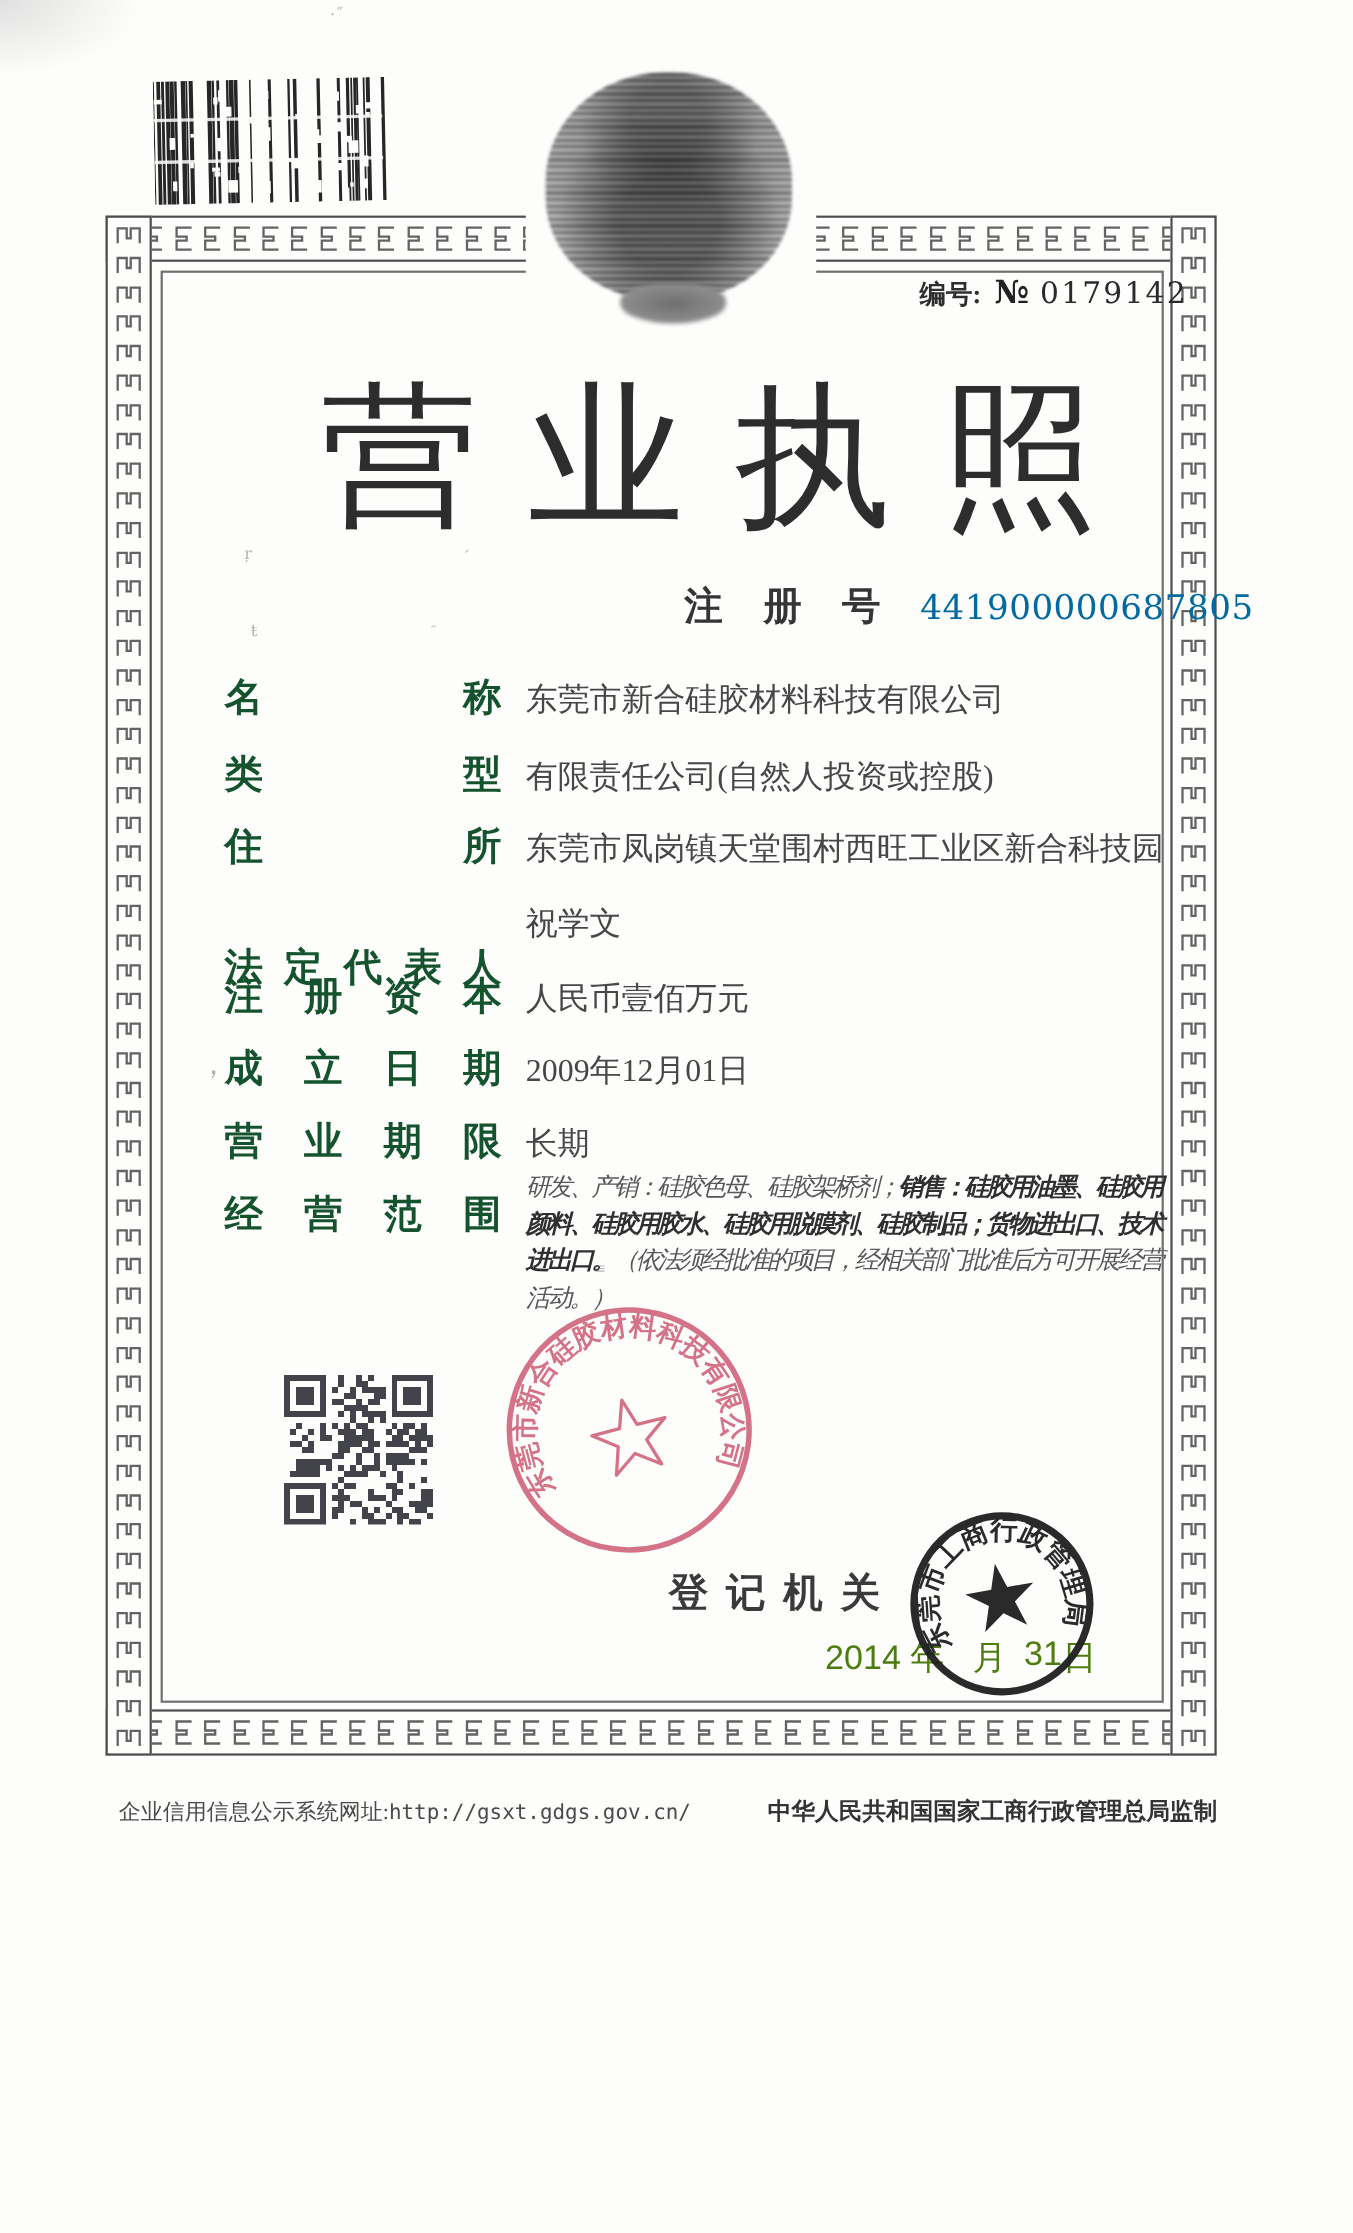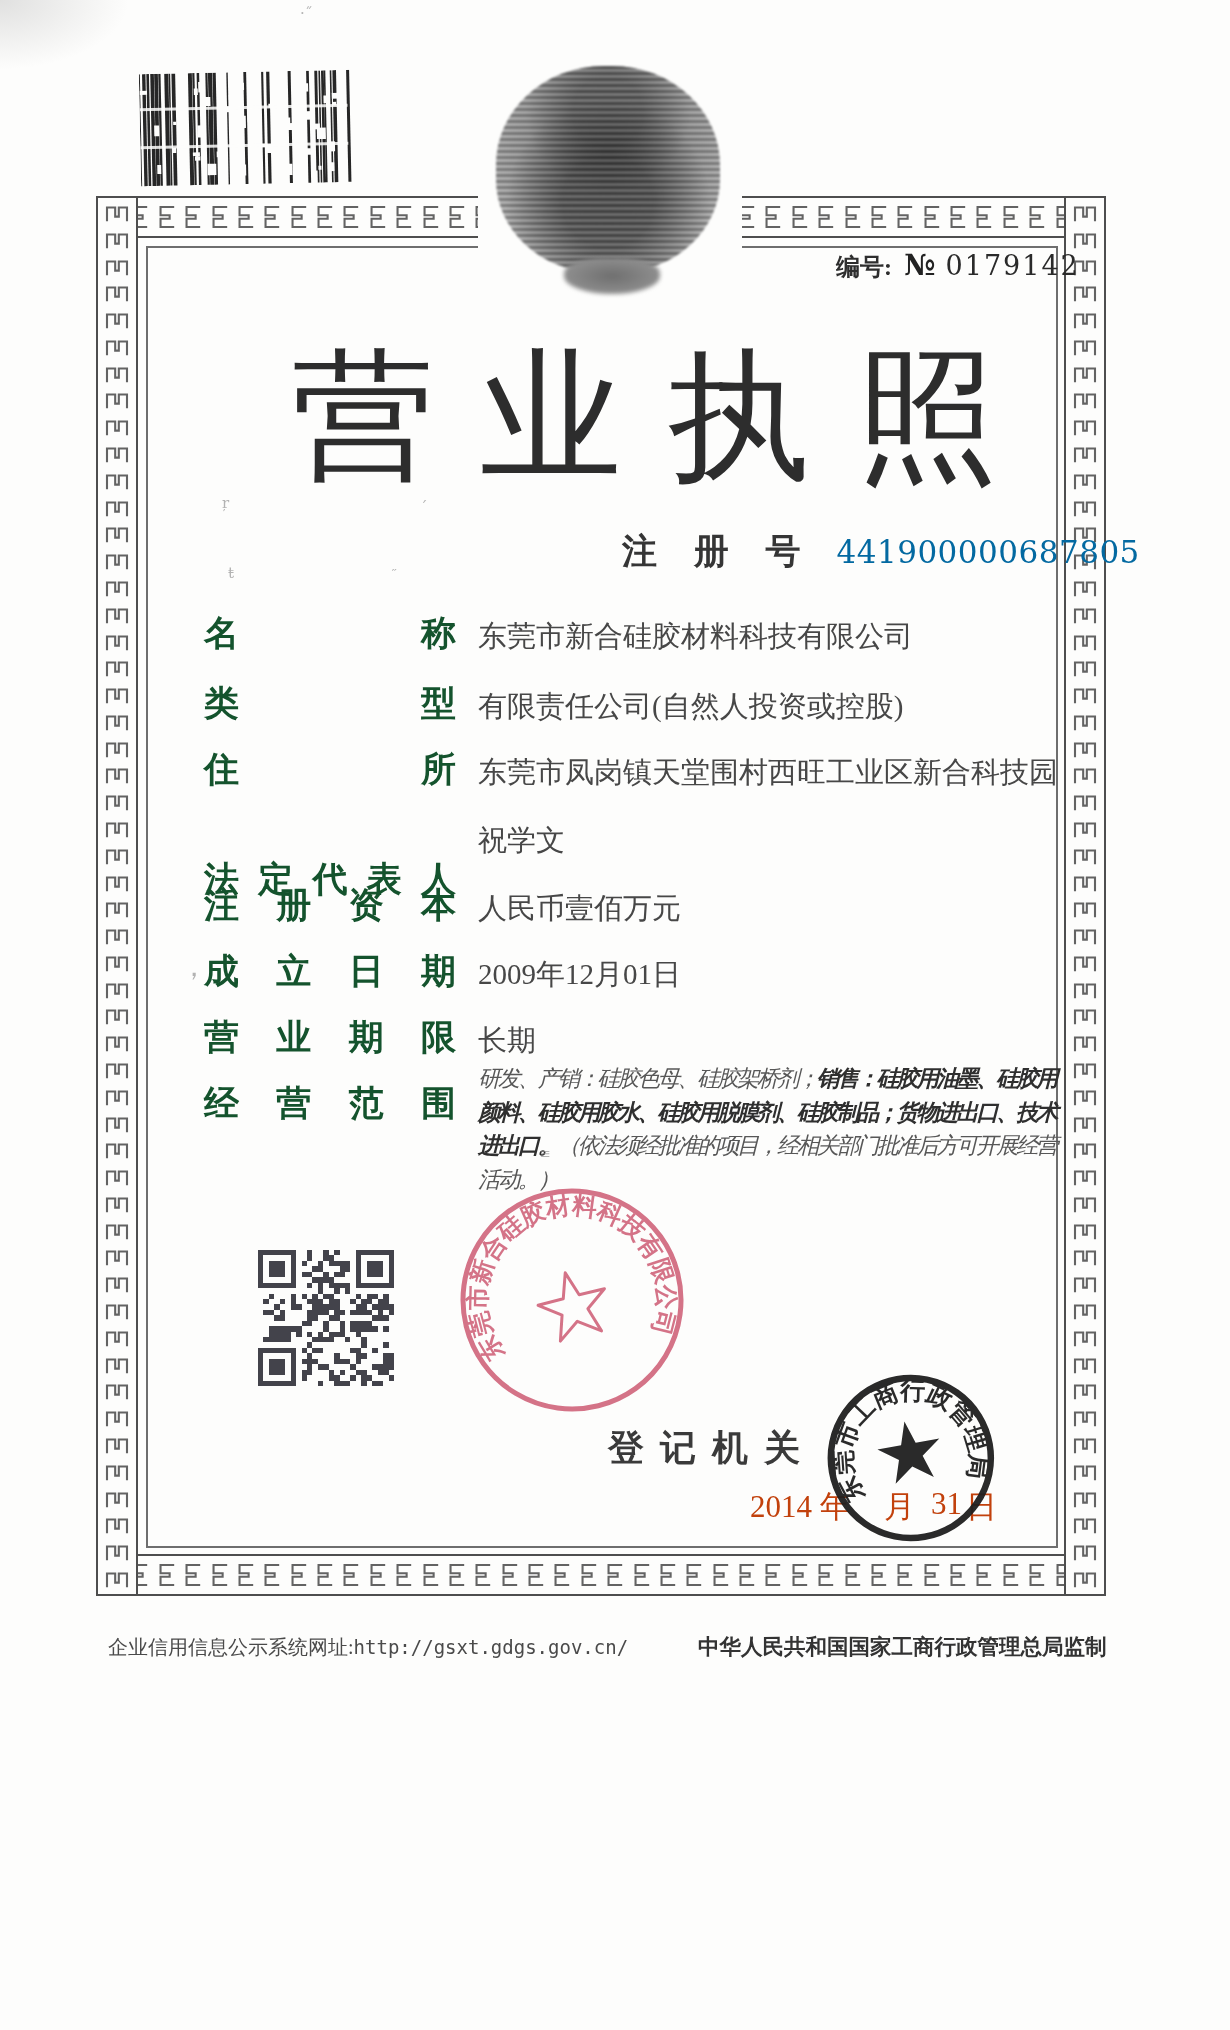--- a/index.html
+++ b/index.html
@@ -56,22 +56,22 @@
                color:#14532d; text-align:justify; text-align-last:justify; line-height:1.15; z-index:3; }
   .row-value { position:absolute; left:478px; font-size:29px; color:#474747; white-space:nowrap;
                line-height:1.15; z-index:3; }
   .scope { position:absolute; left:478px; width:578px; font-size:22.5px; letter-spacing:-2.6px;
            line-height:33.5px; text-align:justify; color:#575757; z-index:3; }
   .scope b { font-weight:700; color:#2f2f2f; }
 
   
   #registry-label { left:608px; top:1424px; font-size:36px; font-weight:700; letter-spacing:16px;
                     color:#3a3a3a; z-index:3; white-space:nowrap; }
-  .dateseg { position:absolute; top:1486px; font-size:31px; color:#c2410c; z-index:3;
-             font-family:Liberation Serif, serif; white-space:nowrap; }
+  .dateseg { position:absolute; top:1486px; font-size:31px; color:#4d7c0f; z-index:3;
+             font-family:Liberation Sans, sans-serif; white-space:nowrap; }
   #dseg1 { left:750px; } #dseg2 { left:884px; } #dseg3 { left:931px; } #dseg4 { left:966px; }
 
   #footer-left  { left:108px; top:1634px; font-size:20px; color:#4a4a4a; z-index:3; white-space:nowrap; }
   #footer-left .url { font-family:"DejaVu Sans Mono", monospace; font-size:19px; }
   #footer-right { left:698px; top:1632px; font-size:21.5px; font-weight:600; color:#333; z-index:3; white-space:nowrap;font-family:Liberation Serif, serif; }
 
   
   #company-seal  { left:456px; top:1184px; transform:rotate(-14deg); opacity:.88; z-index:4; }
   #registry-seal { left:822px; top:1370px; transform:rotate(-10deg); opacity:.95; z-index:4; }
   #qrcode { left:258px; top:1250px; z-index:3; }

